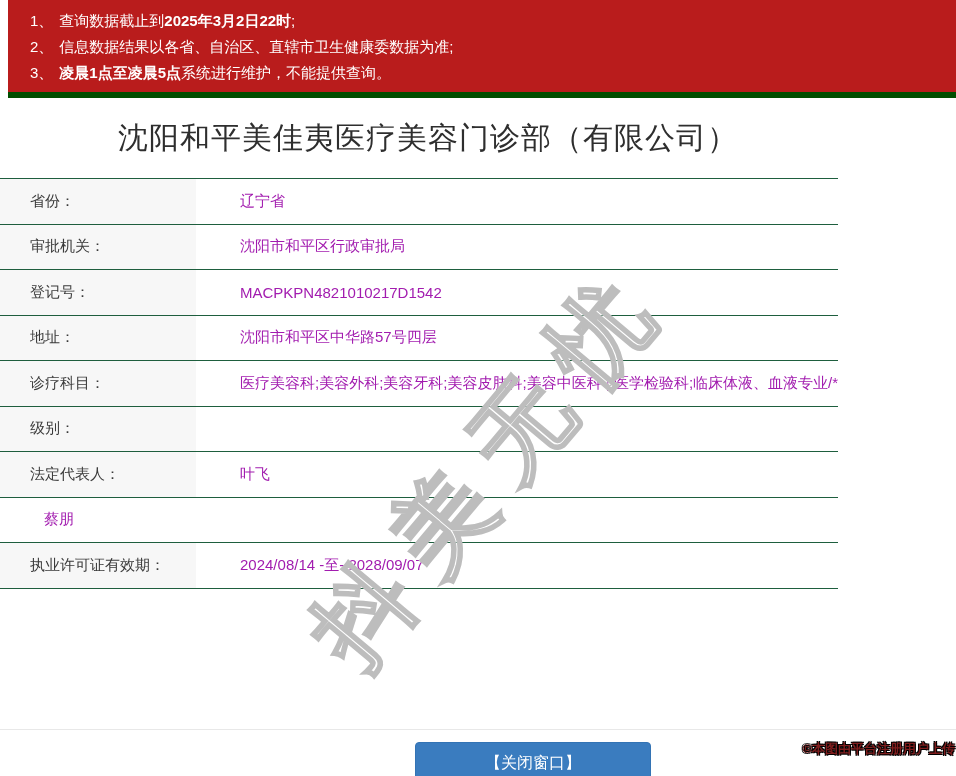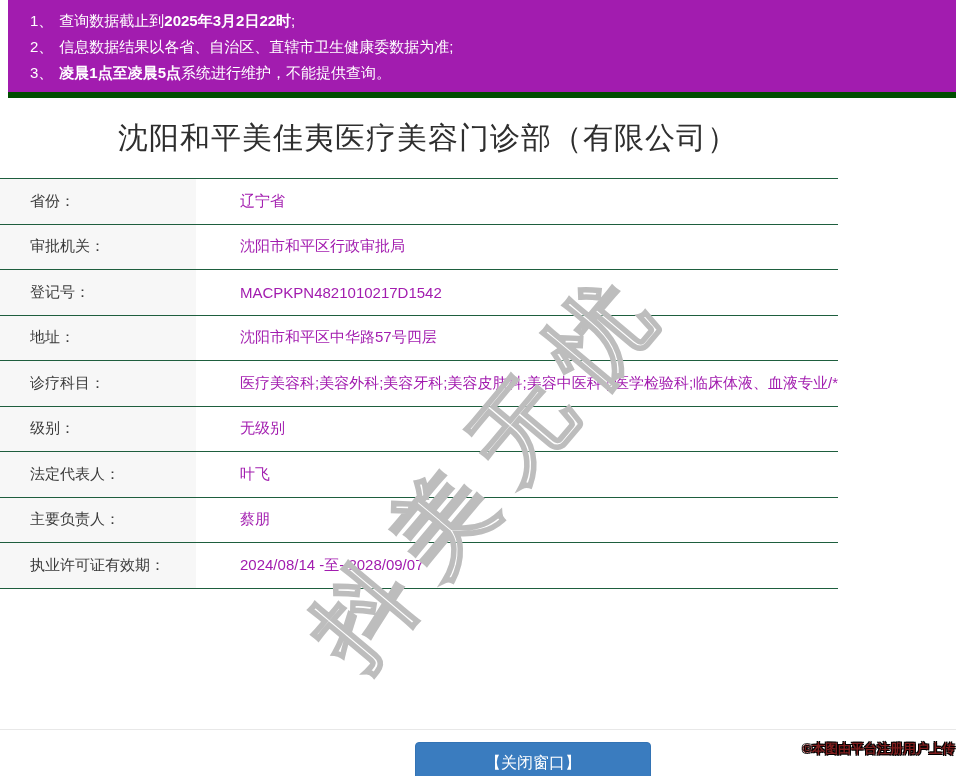--- a/index.html
+++ b/index.html
@@ -4,21 +4,21 @@
 <style>
   html,body{margin:0;padding:0;}
   body{
     width:956px;height:776px;position:relative;overflow:hidden;
     background:#ffffff;color:#333;
     font-family:"Liberation Sans","DejaVu Sans",sans-serif;
   }
   
   .notice-banner{
     position:absolute;top:0;left:8px;right:0;
-    background:#a21caf;border-bottom:6px solid #004e00;
+    background:#b91c1c;border-bottom:6px solid #004e00;
     color:#ffffff;font-size:15px;
     padding:8px 10px 6px 22px;box-sizing:border-box;
   }
   .notice-line{line-height:26px;white-space:nowrap;}
   .notice-line .num{margin-right:6px;}
   .notice-line .bold{font-weight:bold;}
   
   .page-title{
     position:absolute;top:118px;left:0;width:856px;
     text-align:center;font-size:30px;font-weight:400;color:#2e2e2e;
@@ -103,28 +103,26 @@
   <div class="info-row">
     <div class="cell-label">地址：</div>
     <div class="cell-value">沈阳市和平区中华路57号四层</div>
   </div>
   <div class="info-row">
     <div class="cell-label">诊疗科目：</div>
     <div class="cell-value">医疗美容科;美容外科;美容牙科;美容皮肤科;美容中医科 | 医学检验科;临床体液、血液专业/******</div>
   </div>
   <div class="info-row">
     <div class="cell-label">级别：</div>
-    <div class="cell-value">无级别</div>
   </div>
   <div class="info-row">
     <div class="cell-label">法定代表人：</div>
     <div class="cell-value">叶飞</div>
   </div>
   <div class="info-row">
-    <div class="cell-label">主要负责人：</div>
     <div class="cell-value">蔡朋</div>
   </div>
   <div class="info-row">
     <div class="cell-label">执业许可证有效期：</div>
     <div class="cell-value">2024/08/14 -至- 2028/09/07</div>
   </div>
 </div>
 
 <div class="diagonal-watermark">抖美无忧</div>
 

